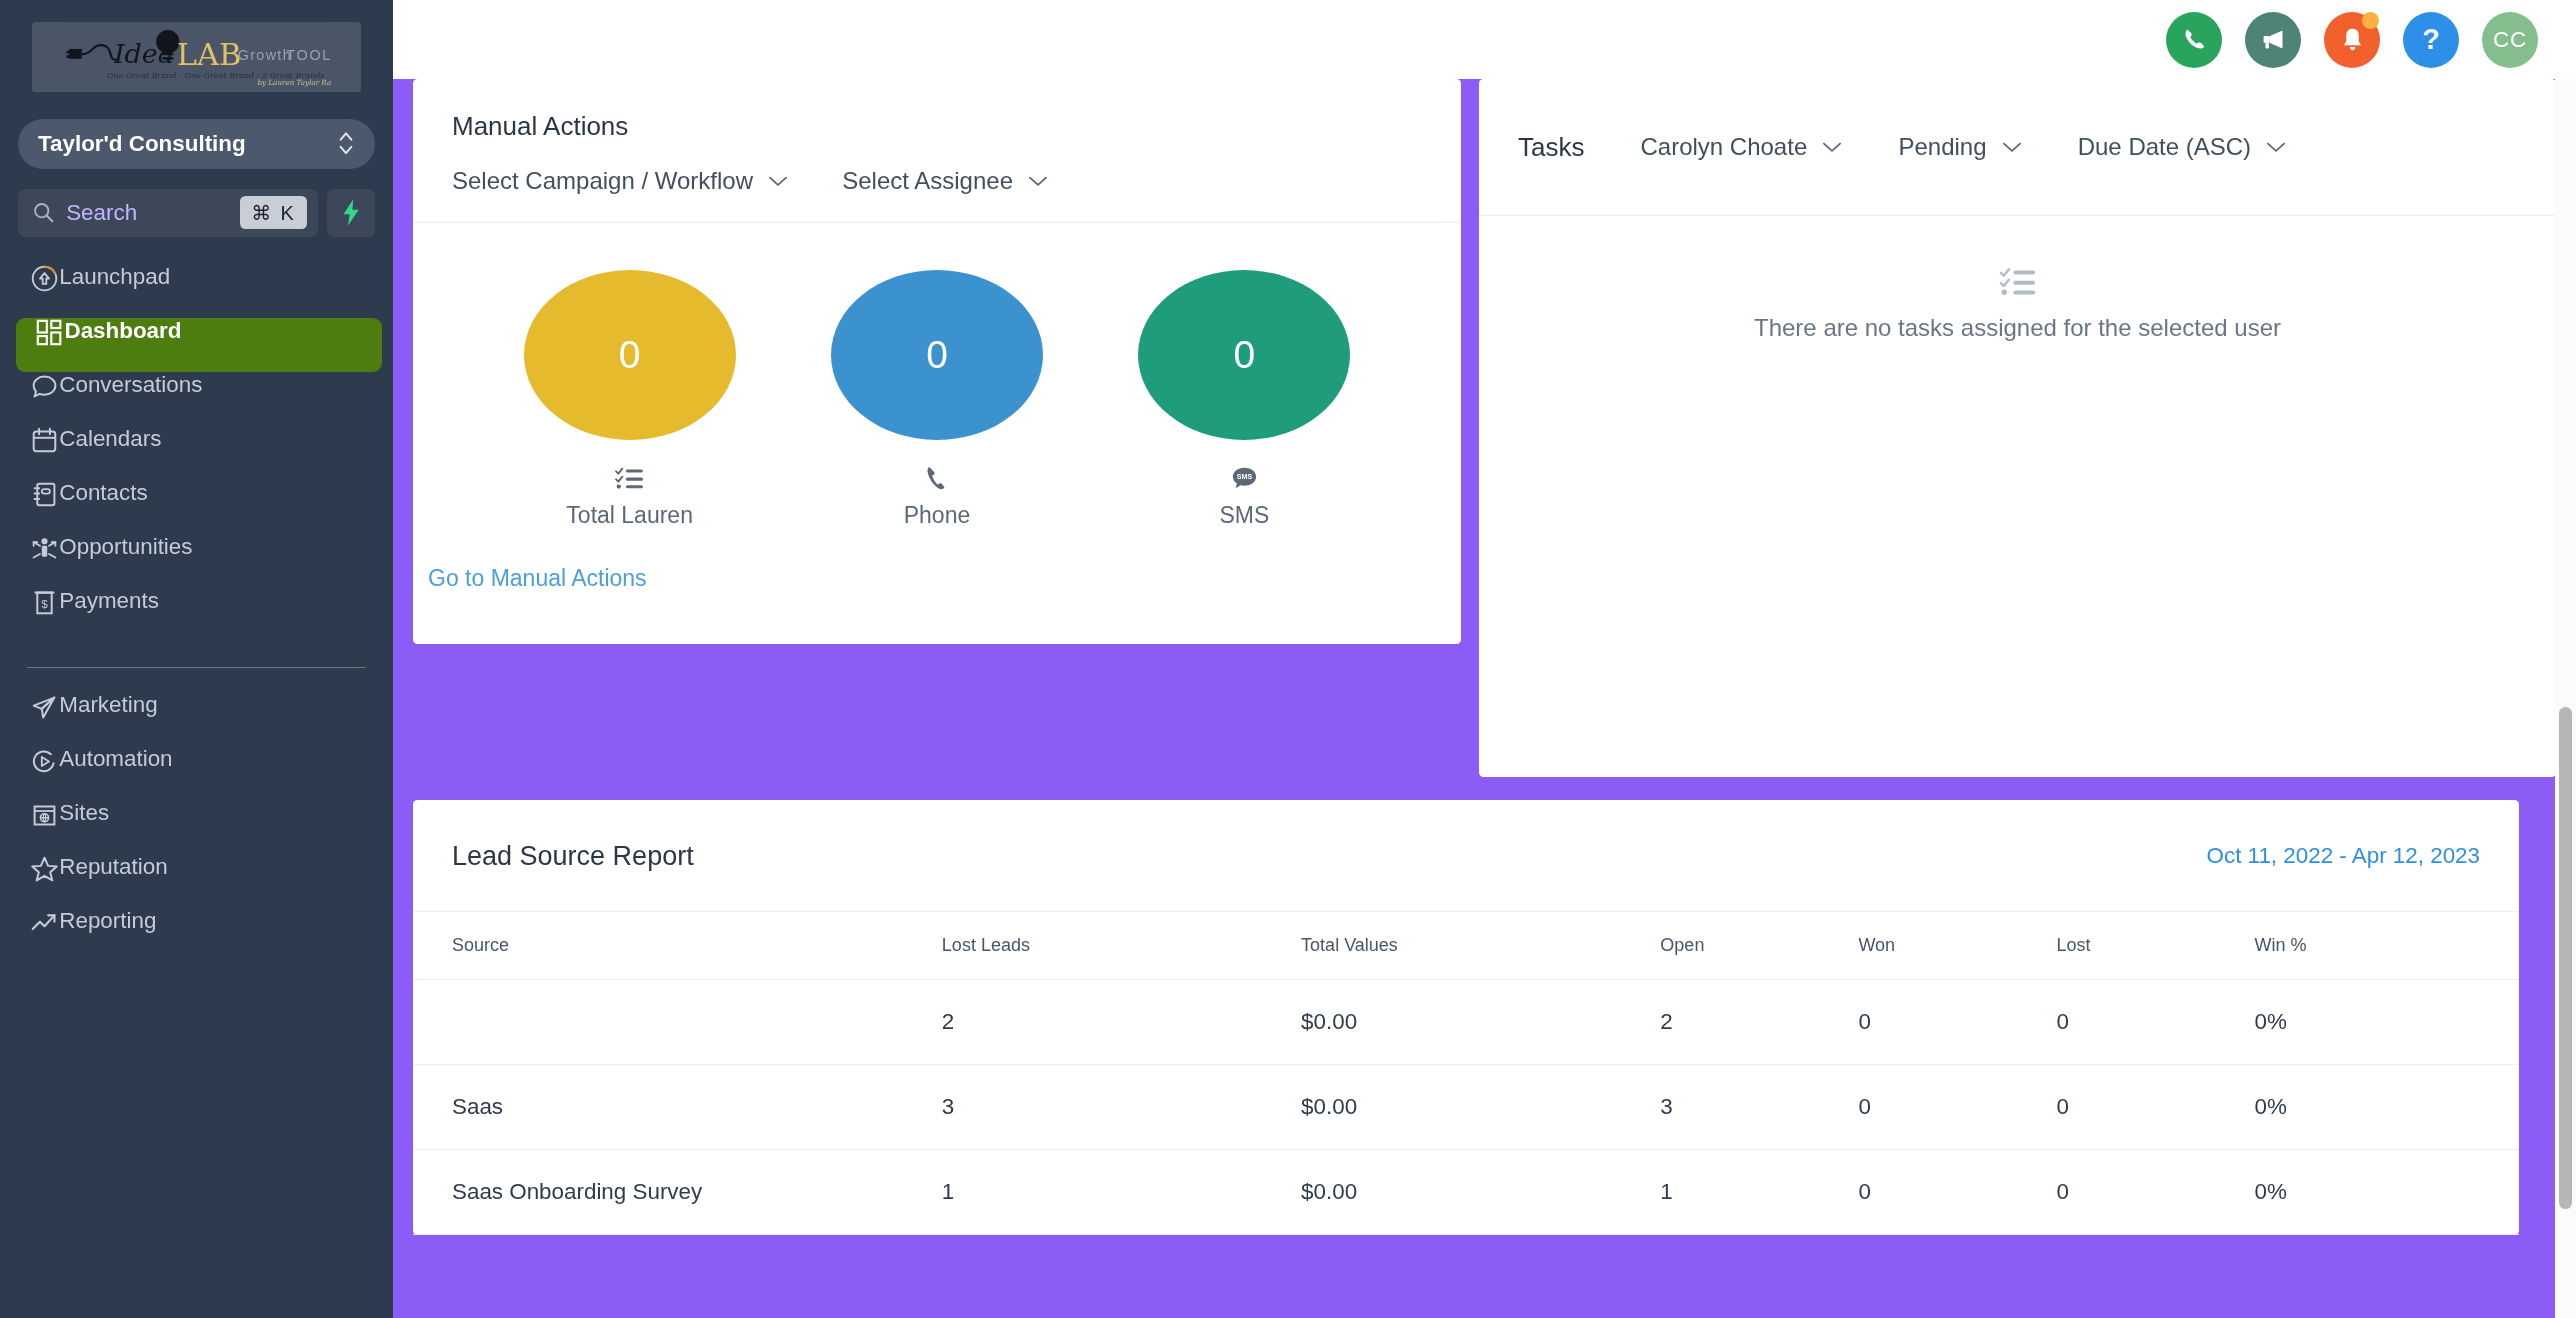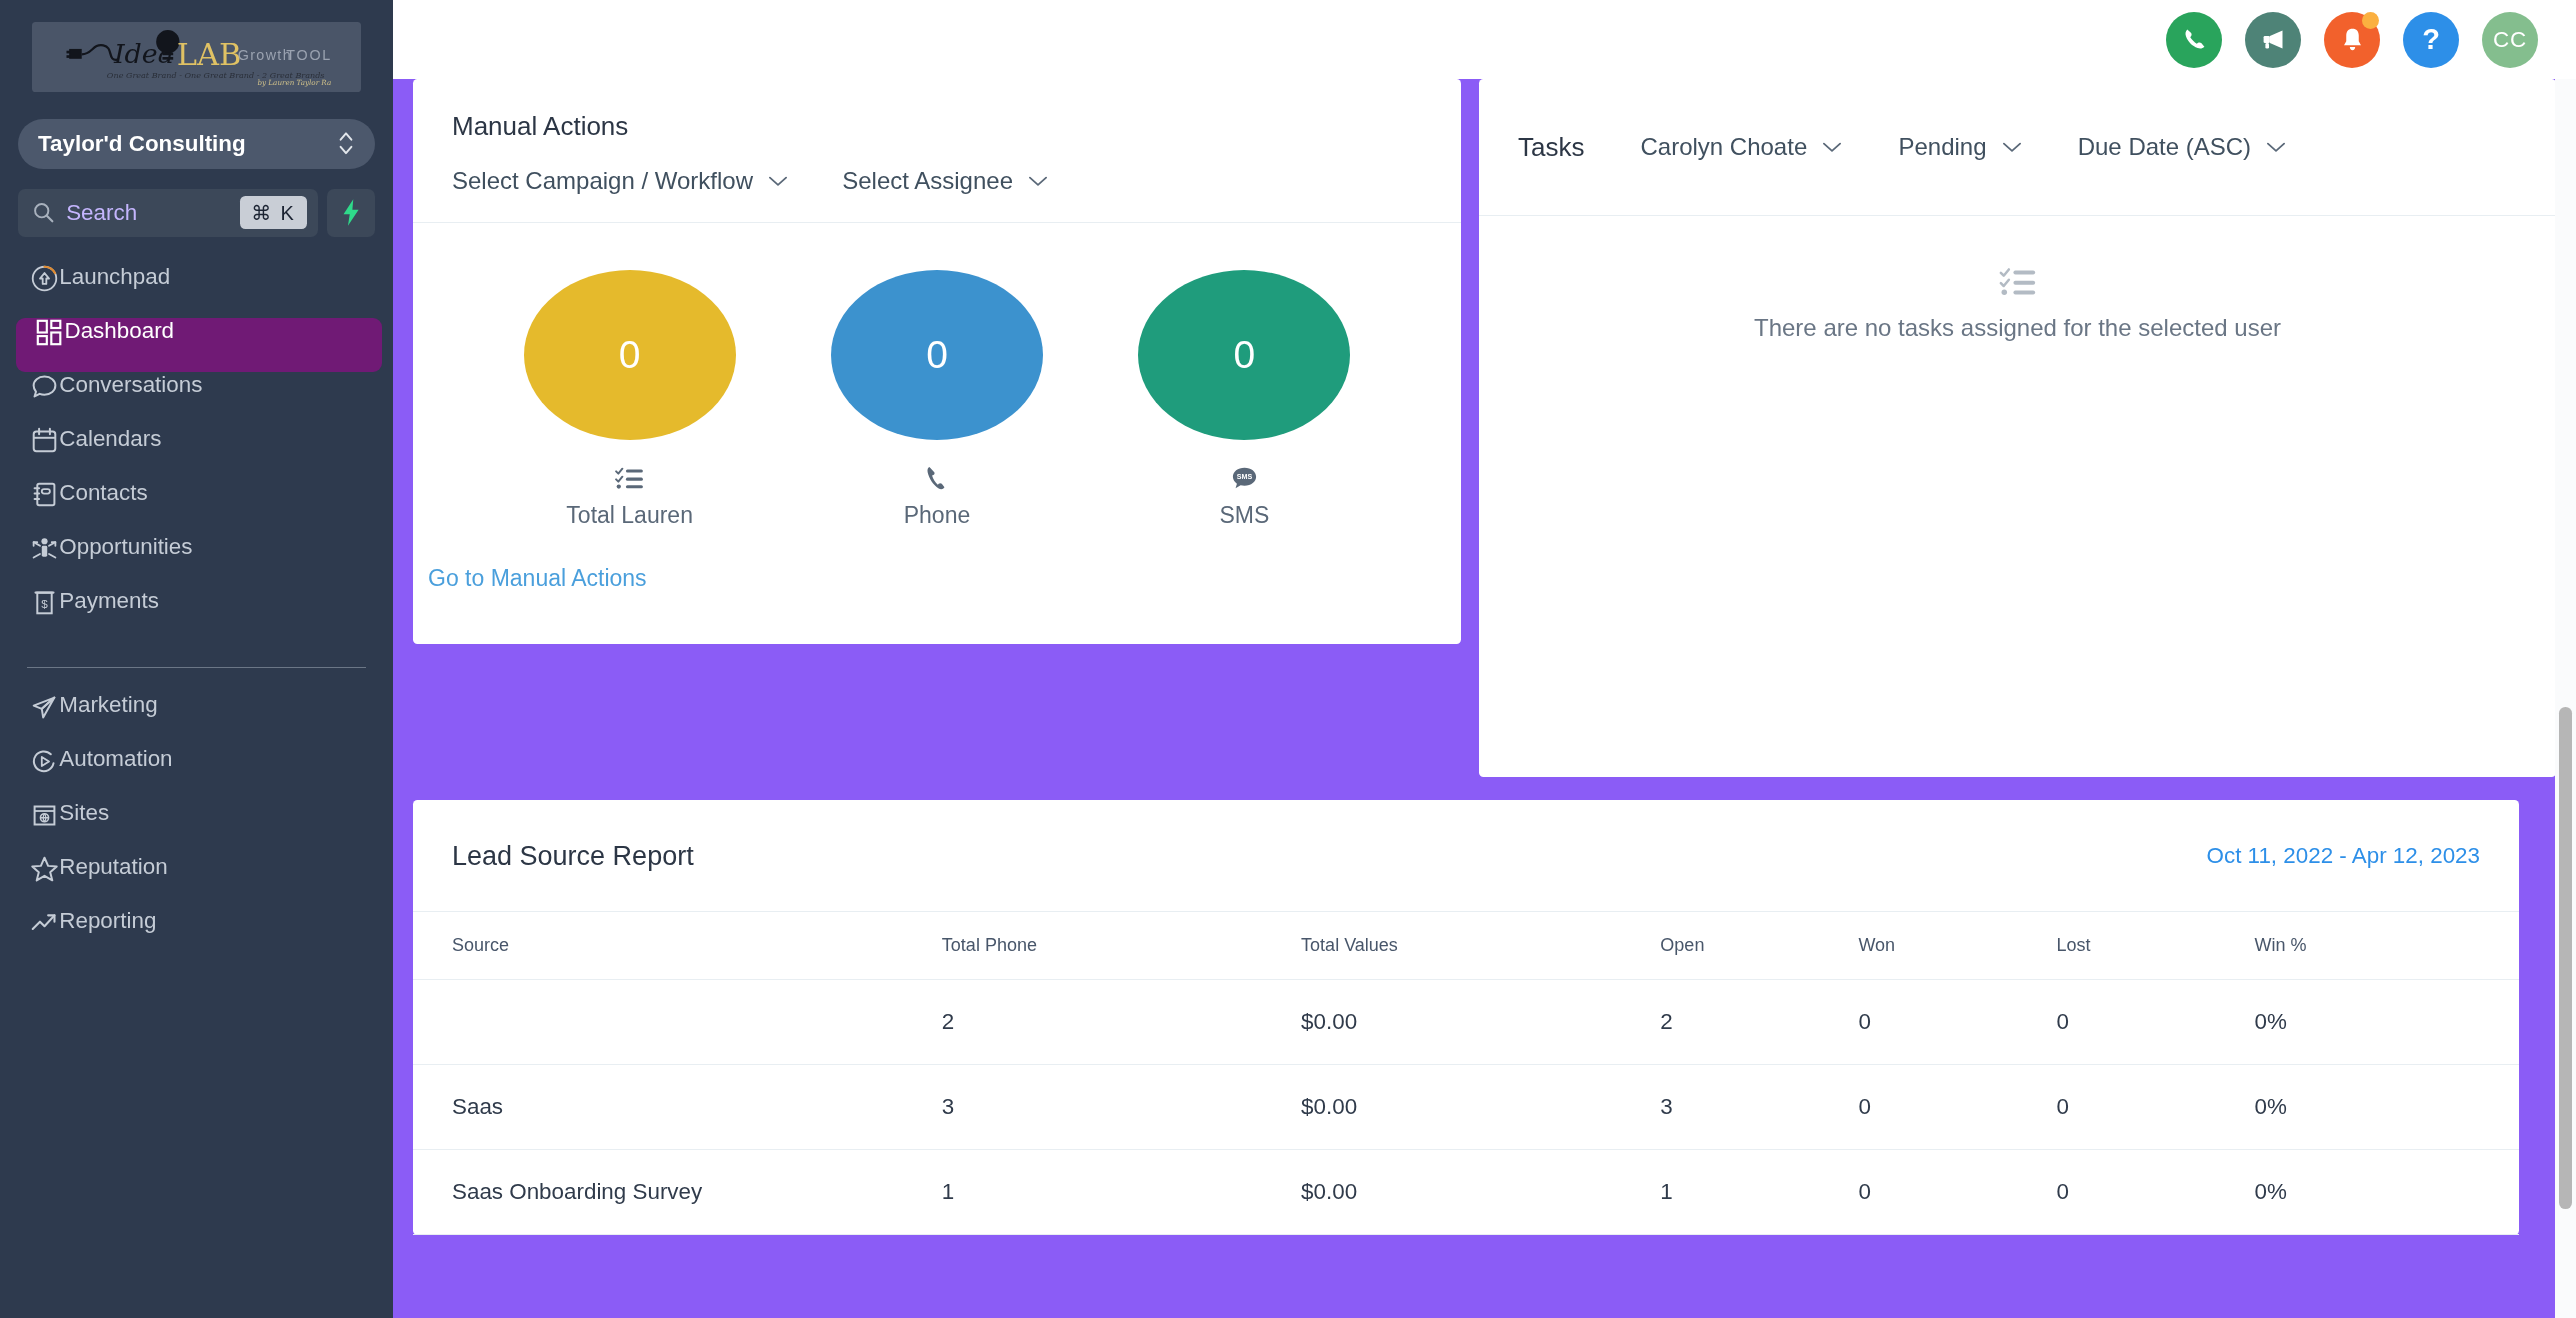--- a/index.html
+++ b/index.html
@@ -102,23 +102,23 @@
     height: 54px;
     margin: 0 10.8px;
     padding: 0 18px;
     border-radius: 9px;
     color: #C5CCD6;
     font-size: 22.4px;
     cursor: pointer;
     white-space: nowrap;
   }
   .nav-item.active {
-    background: #701a75;
+    background: #4d7c0f;
     color: #ffffff;
-    font-weight: normal;
+    font-weight: bold;
     margin-left: 16px;
   }
   .nav-ico { flex: 0 0 30.5px; height: 30.5px; display:flex; align-items:center; justify-content:center;}
   .nav-divider {
     height: 0.9px;
     background: #6B7686;
     margin: 25px 27px 25px 27px;
   }
 
   
@@ -673,21 +673,21 @@
               <col class="col-tl">
               <col class="col-tv">
             <col class="col-open">
               <col class="col-won">
               <col class="col-lost">
               <col class="col-win">
           </colgroup>
           <thead>
             <tr>
               <th>Source</th>
-              <th>Total Phone</th>
+              <th>Lost Leads</th>
               <th>Total Values</th>
               <th>Open</th>
               <th>Won</th>
               <th>Lost</th>
               <th>Win %</th>
             </tr>
           </thead>
           <tbody>
             <tr>
               <td></td>

